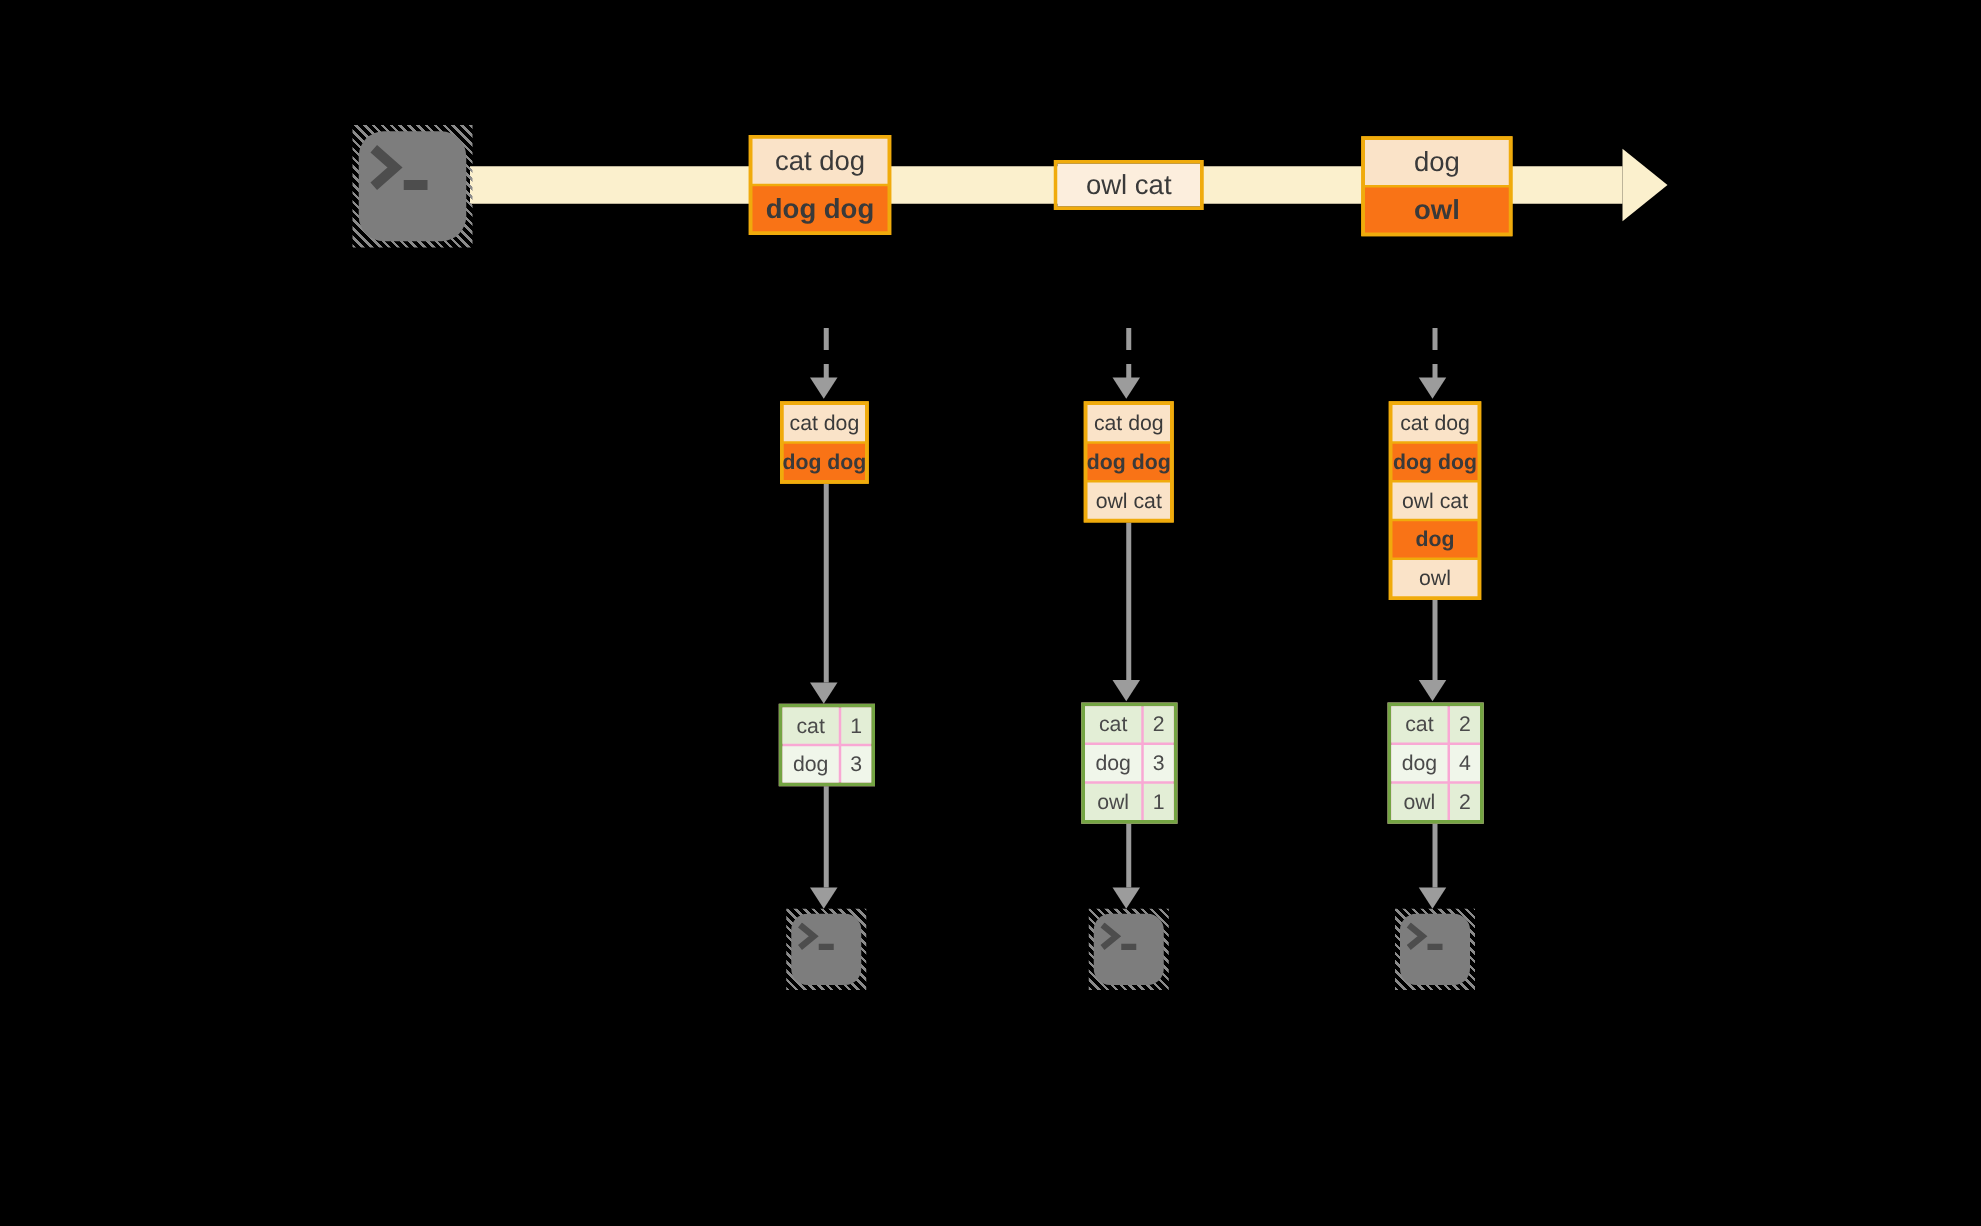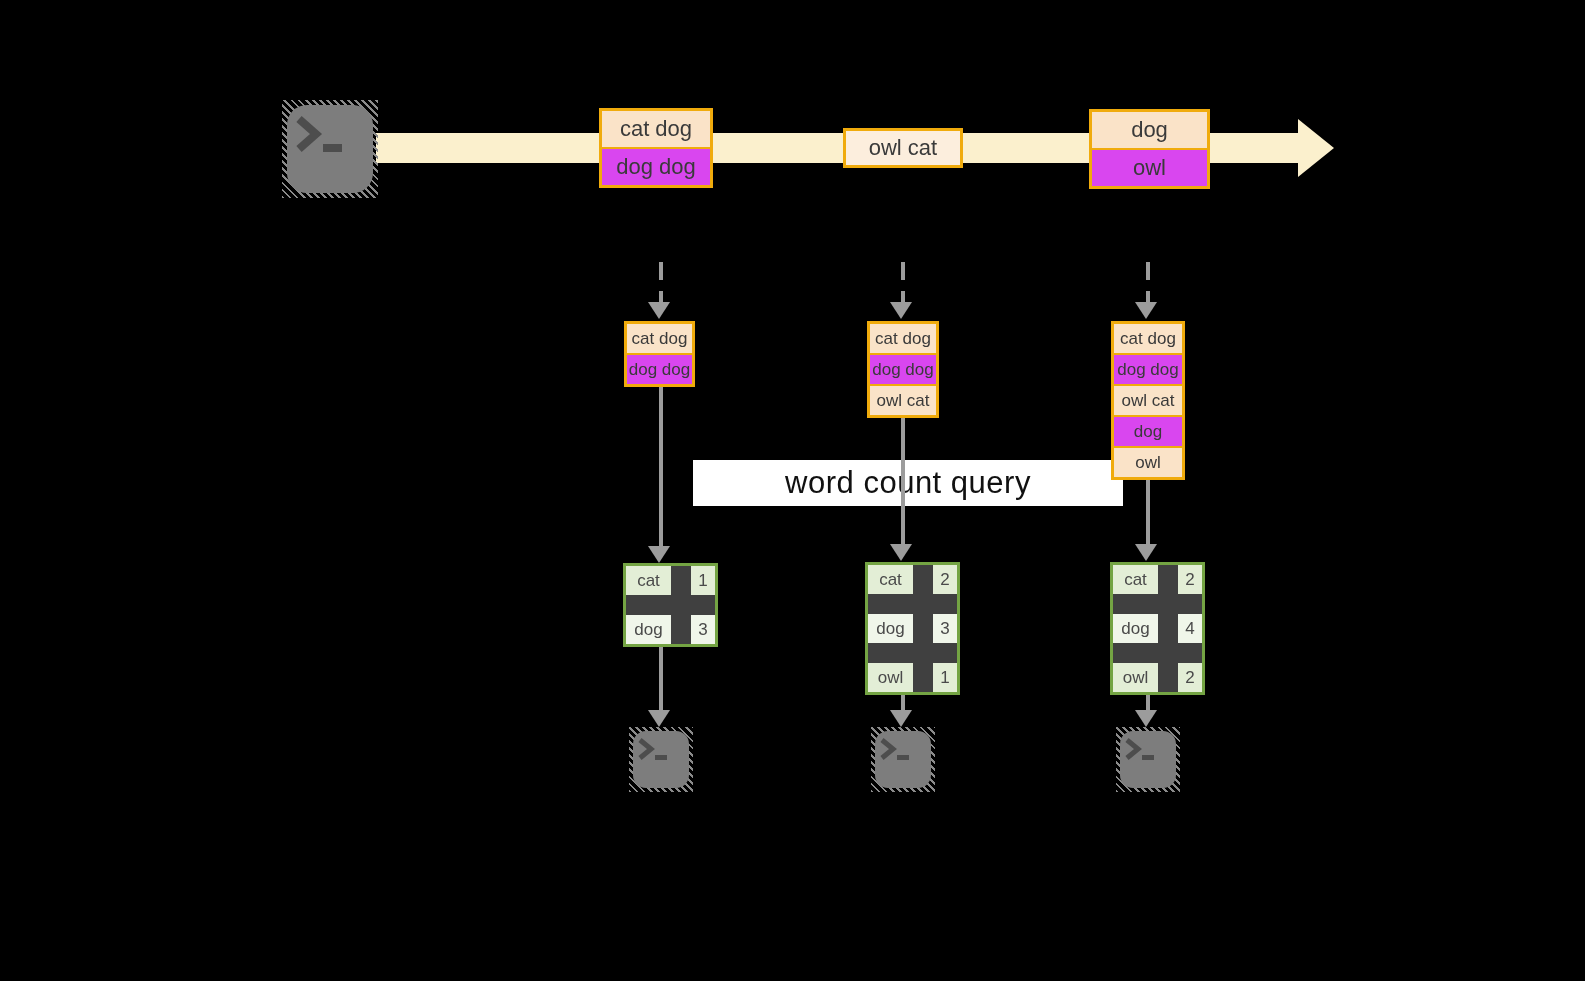--- a/index.html
+++ b/index.html
@@ -21,43 +21,43 @@
   .obox {
     position:absolute; border:3px solid #f0ab0c; background:#f0ab0c;
     display:flex; flex-direction:column; gap:2px; z-index:5; box-sizing:border-box;
   }
   .ocell {
     display:flex; align-items:center; justify-content:center;
     height:36px; font-size:22px; color:#3a3a3a; white-space:nowrap;
   }
   .obox.small .ocell { height:29px; font-size:17px; }
   .fill-peach  { background:#fae3c8; }
-  .fill-cream  { background:#d946ef; }
+  .fill-cream  { background:#f97316;font-weight:bold; }
   .fill-peach2 { background:#fceedd; }
   
   .vline  { position:absolute; width:4px; background:#9c9c9c; z-index:4; }
   .vdash  {
     position:absolute; width:4px; z-index:4;
     background:repeating-linear-gradient(to bottom,#9c9c9c 0 18px,transparent 18px 29px);
   }
   .ahead {
     position:absolute; width:0; height:0; z-index:4;
     border-left:11px solid transparent; border-right:11px solid transparent;
     border-top:17px solid #9c9c9c;
   }
   
   .qband {
     position:absolute; left:693px; top:460px; width:430px; height:46px;
     background:#ffffff; z-index:3; display:flex; align-items:center; justify-content:center;
     font-size:31px; font-weight:300; color:#111; letter-spacing:0.5px;
   }
   
   .gtable {
-    position:absolute; background:#404040; border:3px solid #74a443;
-    display:grid; grid-template-columns:45px 24px; gap:20px; z-index:5; box-sizing:border-box;
+    position:absolute; background:#f9a8d4; border:3px solid #74a443;
+    display:grid; grid-template-columns:45px 24px; gap:2px; z-index:5; box-sizing:border-box;
   }
   .gcell {
     height:29px; display:flex; align-items:center; justify-content:center;
     font-size:17px; color:#4a4a4a;
   }
   .grow-dark  { background:#e3eed6; }
   .grow-light { background:#f0f6ea; }
   
   .terminal {
     position:absolute; z-index:6;
@@ -115,21 +115,20 @@
     <div class="ocell fill-peach">owl cat</div>
   </div>
   <div class="obox small" style="left:1111px; top:321px; width:74px;">
     <div class="ocell fill-peach">cat dog</div>
     <div class="ocell fill-cream">dog dog</div>
     <div class="ocell fill-peach">owl cat</div>
     <div class="ocell fill-cream">dog</div>
     <div class="ocell fill-peach">owl</div>
   </div>
 
-  <div class="qband">word count query</div>
 
   <div class="vline" style="left:659px; top:387px; height:159px;"></div>
   <div class="ahead" style="left:648px; top:546px;"></div>
   <div class="vline" style="left:901px; top:418px; height:126px;"></div>
   <div class="ahead" style="left:890px; top:544px;"></div>
   <div class="vline" style="left:1146px; top:480px; height:64px;"></div>
   <div class="ahead" style="left:1135px; top:544px;"></div>
 
   <div class="gtable" style="left:623px; top:563px;">
     <div class="gcell grow-dark">cat</div>

